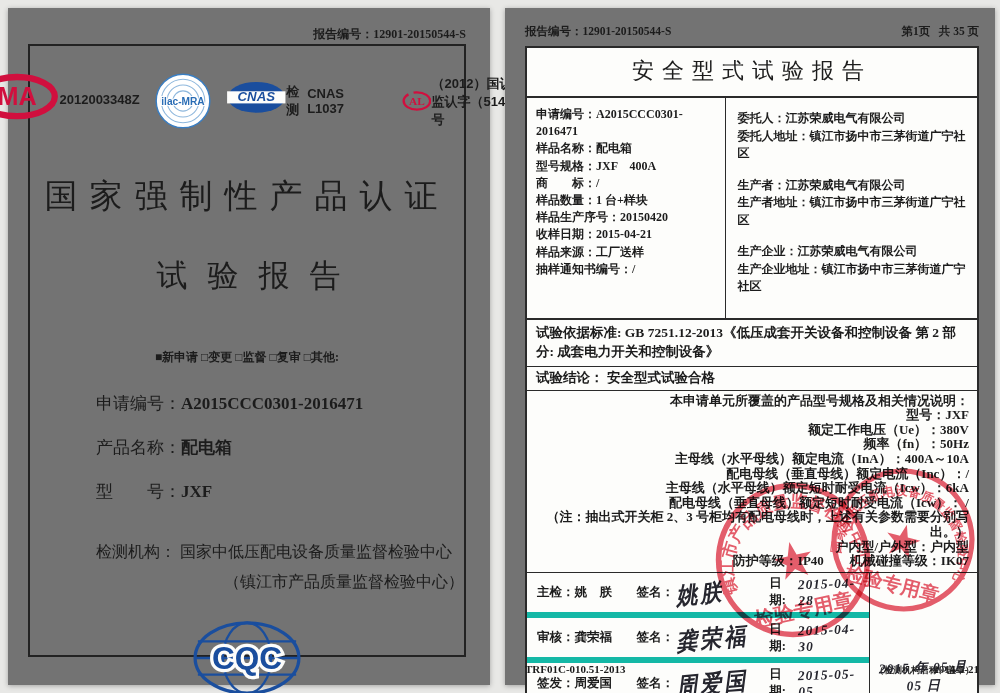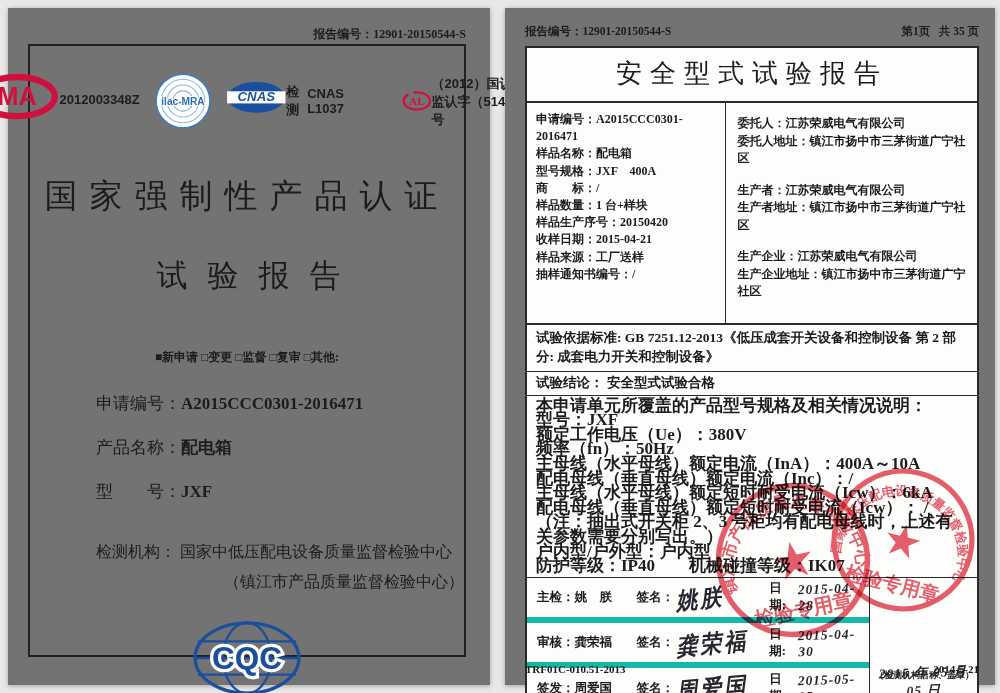--- a/index.html
+++ b/index.html
@@ -21,28 +21,28 @@
   .l-fields{margin:26px 0 0 66px;}
   .l-field{margin-bottom:21px;font-size:17px;}
   .l-field .fv{font-weight:bold;font-size:17px;}
   .l-agency{margin:34px 0 0 66px;font-size:16px;line-height:1.9;}
   .l-agency .ind{margin-left:84px;text-align:right;}
   .l-cqc{display:flex;justify-content:center;margin-top:22px;}
 
   
   .r-head{display:flex;justify-content:space-between;margin:16px 16px 4px 20px;font-size:11.5px;font-weight:bold;}
   .r-box{position:absolute;left:20px;right:16px;top:38px;border:2px solid #2a2a2a;background:#fdfdfb;}
-  .r-title{text-align:center;font-size:26px;letter-spacing:8px;padding:8px 0 10px;border-bottom:2px solid #2a2a2a;}
+  .r-title{text-align:center;font-size:22px;letter-spacing:8px;padding:8px 0 10px;border-bottom:2px solid #2a2a2a;}
   .r-info{display:flex;border-bottom:2px solid #2a2a2a;}
   .r-info .col-l{width:41%;border-right:1.5px solid #2a2a2a;padding:8px 4px 8px 9px;font-size:12px;line-height:17.2px;font-weight:600;}
   .r-info .col-r{flex:1;padding:12px 4px 8px 12px;font-size:12px;line-height:17.5px;font-weight:600;}
   .r-info .grp{margin-bottom:14px;}
   .r-standard{padding:3px 8px 4px 9px;font-size:13.5px;font-weight:bold;line-height:1.45;border-bottom:1.5px solid #2a2a2a;}
   .r-conclusion{padding:2px 9px 3px;font-size:13.5px;font-weight:bold;border-bottom:1.5px solid #2a2a2a;}
-  .r-specs{padding:3px 8px 3px 9px;font-size:17px;line-height:14.6px;font-weight:600;border-bottom:1.5px solid #2a2a2a;}
+  .r-specs{padding:3px 8px 3px 9px;font-size:13px;line-height:14.6px;font-weight:600;border-bottom:1.5px solid #2a2a2a;text-align:right;}
   .r-sign{display:flex;border-bottom:1.5px solid #2a2a2a;height:130px;}
   .sign-left{width:76%;display:flex;flex-direction:column;}
   .sign-row{flex:1;display:flex;align-items:center;padding-left:10px;font-size:12.5px;font-weight:600;border-bottom:6px solid #14b8a6;}
   .sign-row:last-child{border-bottom:none;}
   .sign-role{width:102px;}
   .sign-lab{width:40px;}
   .sign-date-lab{margin-left:4px;}
   .sign-right{flex:1;border-left:1.5px solid #2a2a2a;position:relative;}
   .stamp-note{position:absolute;left:4px;right:2px;bottom:26px;font-size:9px;font-weight:bold;text-align:center;}
   .stamp-date{position:absolute;left:0;right:0;bottom:8px;text-align:center;}

